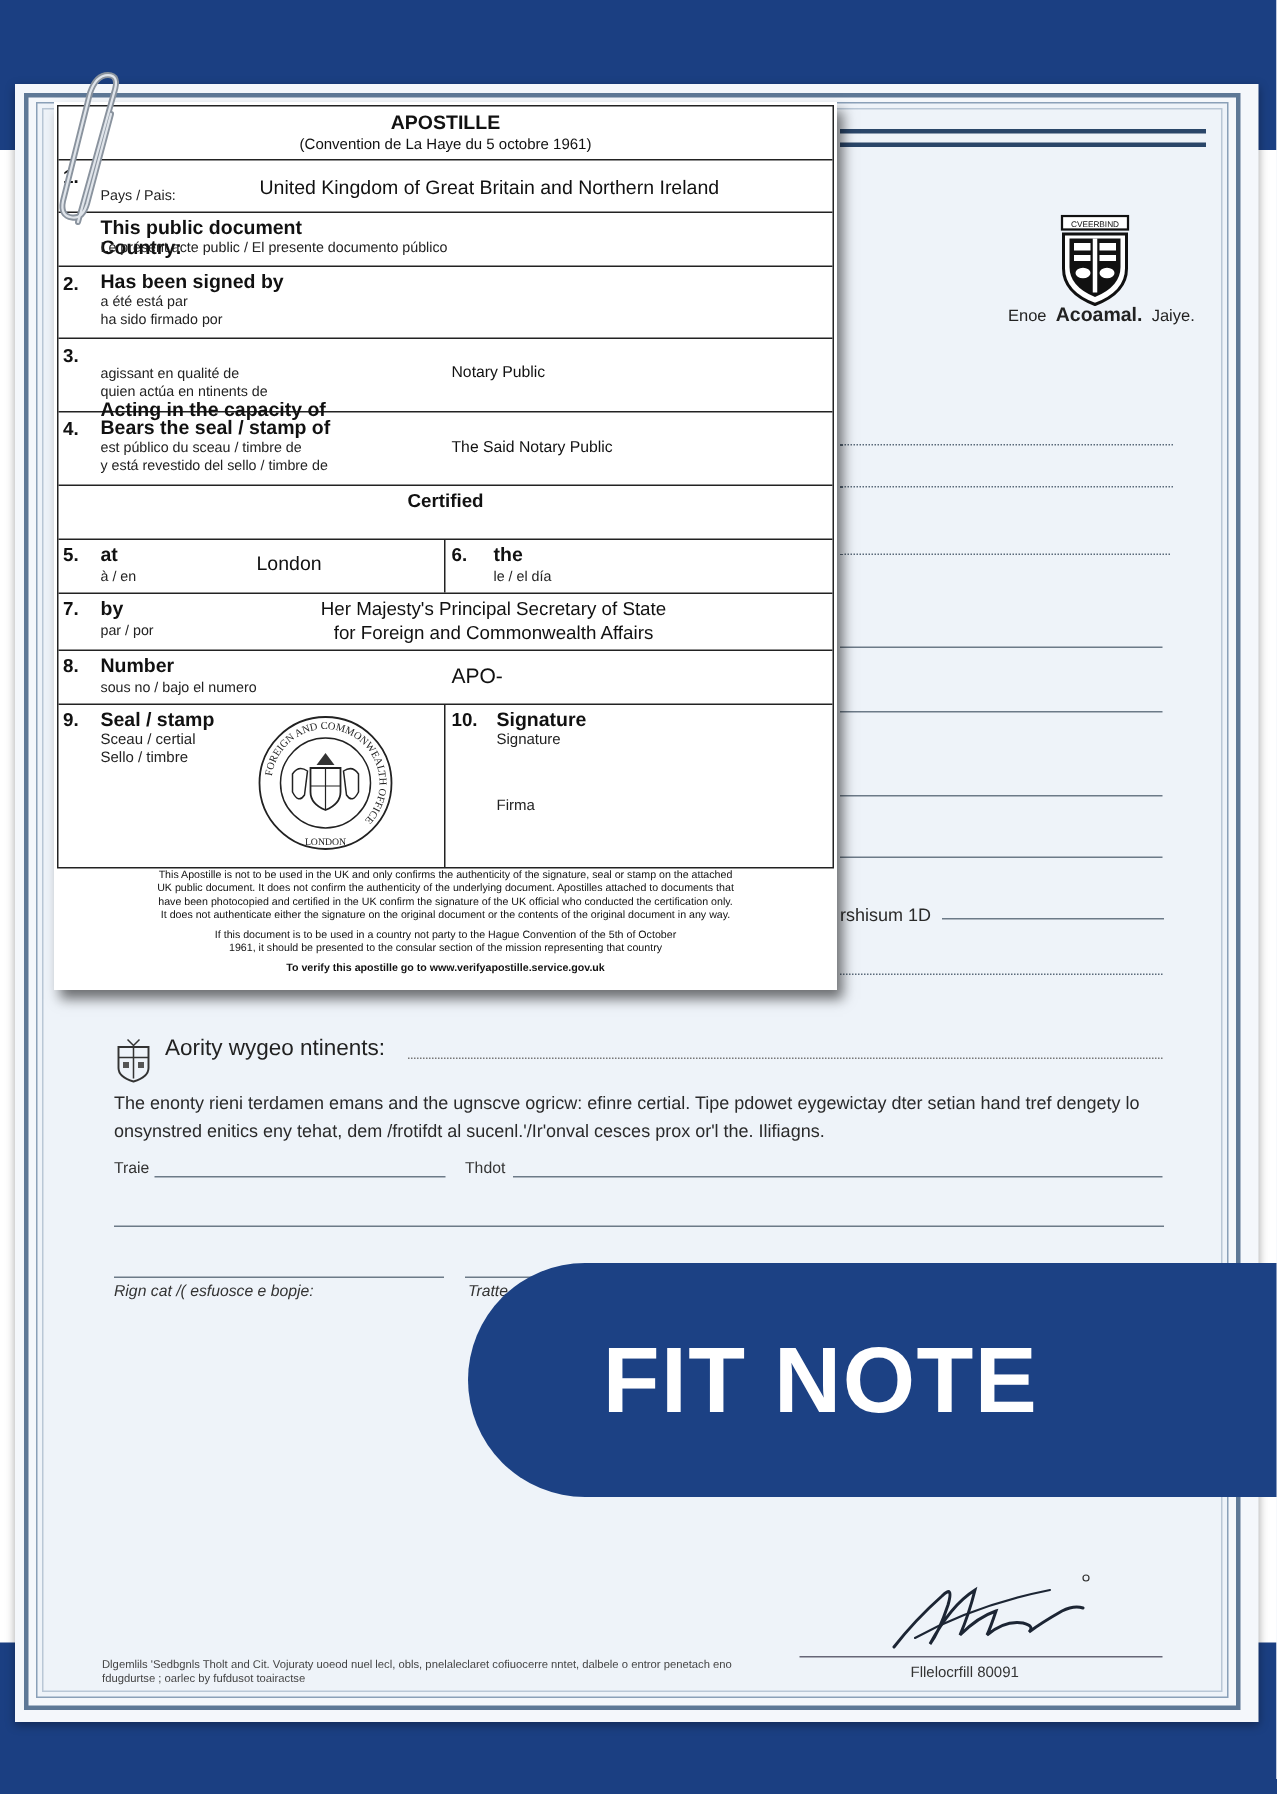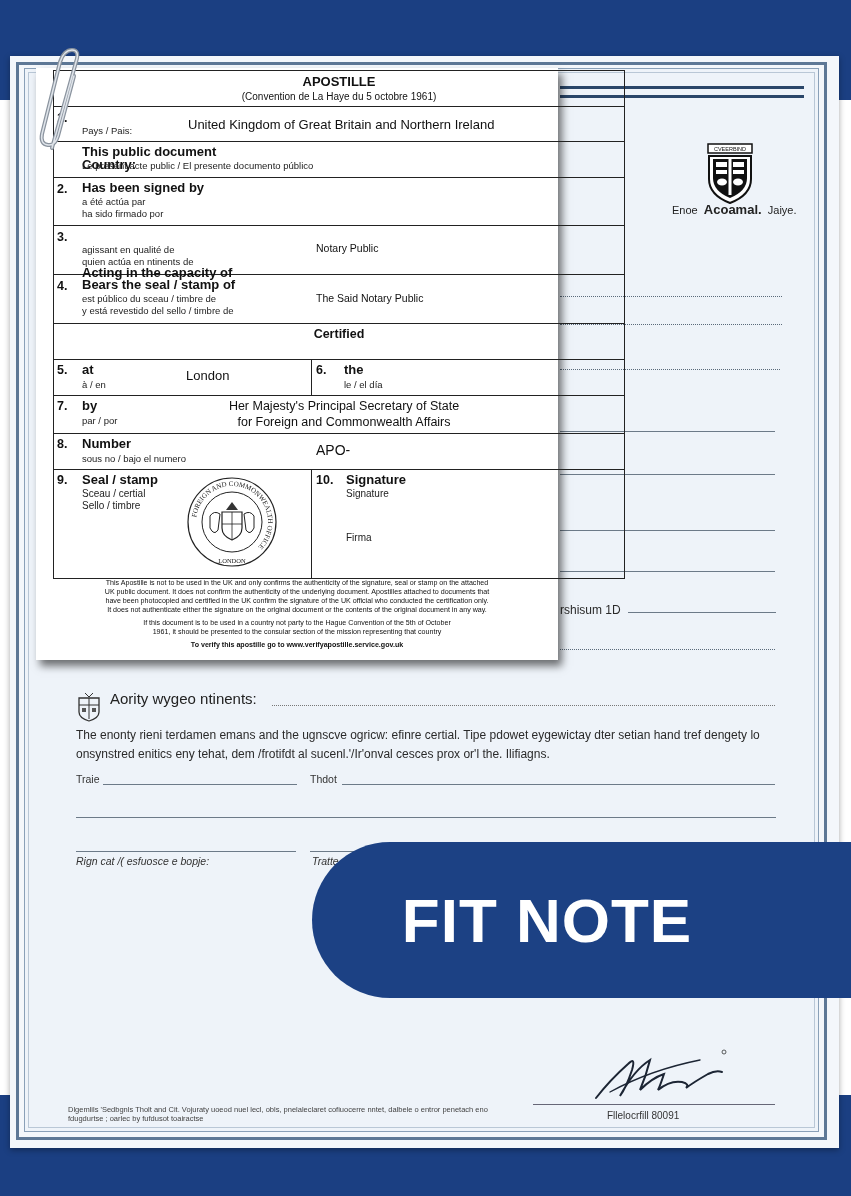--- a/index.html
+++ b/index.html
@@ -37,21 +37,21 @@
   .dotline { position:absolute; height:0; border-top:1px dotted #5a6a7a; }
   .solidline { position:absolute; height:0; border-top:1px solid #6c7a88; }
   .rtext { position:absolute; font-size:12px; color:#2a2a2a; white-space:nowrap; }
 
   
   .apostille {
     position:absolute; left:36px; top:68px; width:522px; height:592px;
     background:#ffffff; box-shadow:4px 6px 8px rgba(0,0,0,0.55);
   }
   .ap-table {
-    position:absolute; left:17px; top:2px; width:572px;
+    position:absolute; left:2px; top:2px; width:518px;
     border:1.5px solid #222; box-sizing:border-box;
   }
   .ap-row { position:relative; border-bottom:1.5px solid #222; box-sizing:border-box; }
   .ap-row:last-child { border-bottom:none; }
   .num { position:absolute; left:3px; font-weight:bold; font-size:12.5px; color:#111; }
   .lbl { position:absolute; left:28px; font-weight:bold; font-size:13px; color:#111; white-space:nowrap; }
   .sub { position:absolute; left:28px; font-size:9.5px; color:#222; white-space:nowrap; line-height:12px; }
   .val { position:absolute; font-size:12px; color:#111; white-space:nowrap; }
   .center { text-align:center; width:100%; left:0; }
   .vdiv { position:absolute; top:0; bottom:0; width:0; border-left:1.5px solid #222; }
@@ -138,21 +138,21 @@
       <div class="sub" style="top:18px;">Pays / Pais:</div>
       <div class="val" style="left:134px; top:10px; font-size:13px;">United Kingdom of Great Britain and Northern Ireland</div>
     </div>
     <div class="ap-row" style="height:36px;">
       <div class="lbl" style="top:2px;">This public document</div>
       <div class="sub" style="top:18px; left:28px;">Le présent acte public / El presente documento público</div>
     </div>
     <div class="ap-row" style="height:48px;">
       <div class="num" style="top:4px;">2.</div>
       <div class="lbl" style="top:2px;">Has been signed by</div>
-      <div class="sub" style="top:18px;">a été actúa par</div>
+      <div class="sub" style="top:18px;">a été está par</div>
       <div class="sub" style="top:30px;">ha sido firmado por</div>
       <div class="val" style="left:262px; top:18px;"></div>
     </div>
     <div class="ap-row" style="height:49px;">
       <div class="num" style="top:4px;">3.</div>
       <div class="lbl" style="top:2px;margin-top:37px;">Acting in the capacity of</div>
       <div class="sub" style="top:18px;">agissant en qualité de</div>
       <div class="sub" style="top:30px;">quien actúa en ntinents de</div>
       <div class="val" style="left:262px; top:16px; font-size:10.5px;">Notary Public</div>
     </div>

